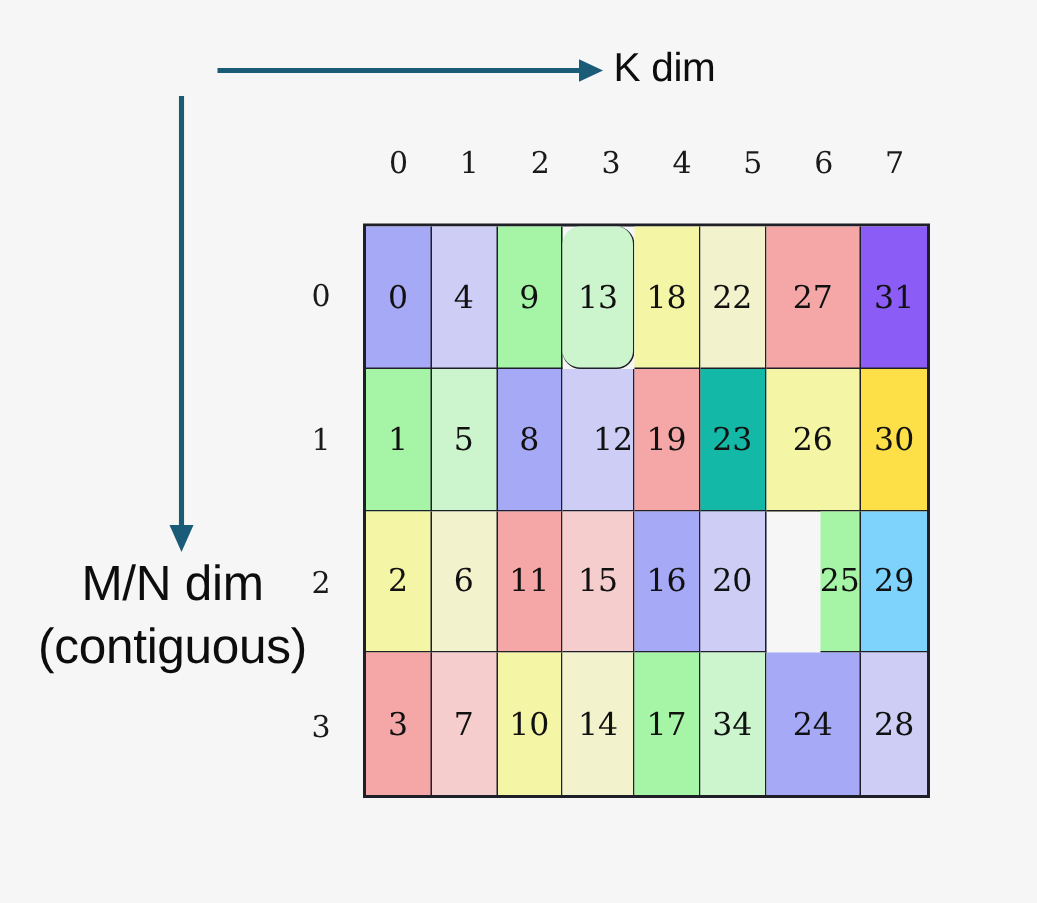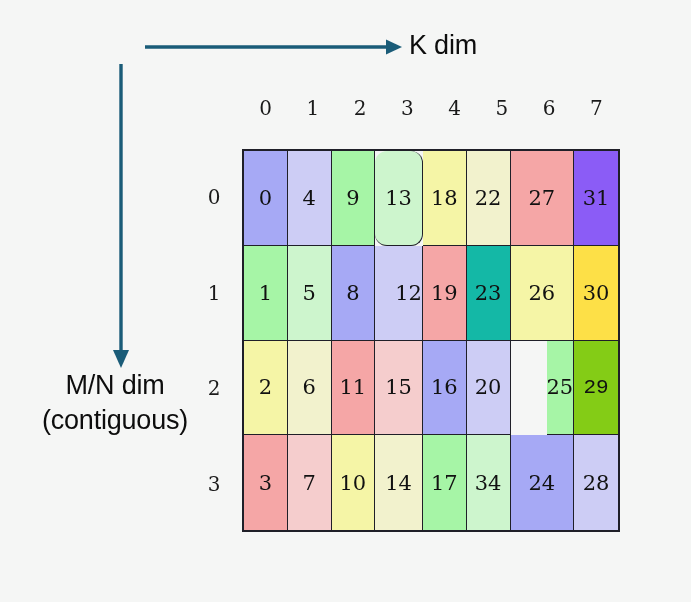--- a/index.html
+++ b/index.html
@@ -40,21 +40,21 @@
     top: 62px;
     width: 34px;
     height: 310px;
   }
   #mn-dim-label {
     position: absolute;
     left: 0px;
     top: 368px;
     width: 230px;
     text-align: center;
-    font-size: 27px;
+    font-size: 33px;
     color: #0d0d0d;
     line-height: 1.28;
     letter-spacing: -0.2px;
   }
 
   
   #col-headers {
     position: absolute;
     left: 242px;
     top: 96px;
@@ -173,21 +173,21 @@
     <div class="cell" style="background: #14b8a6;">23</div>
     <div class="cell" style="background: rgb(245, 245, 166);">26</div>
     <div class="cell last-col" style="background: #fde047;">30</div>
     <div class="cell" style="background: rgb(245, 245, 166);">2</div>
     <div class="cell" style="background: rgb(242, 242, 205);">6</div>
     <div class="cell" style="background: rgb(245, 166, 166);">11</div>
     <div class="cell" style="background: rgb(245, 205, 205);">15</div>
     <div class="cell" style="background: rgb(166, 169, 245);">16</div>
     <div class="cell" style="background: rgb(205, 205, 245);">20</div>
     <div class="cell" style="background: rgb(166, 245, 166); margin-left: 36px;">25</div>
-    <div class="cell last-col" style="background: #84cc16; font-family: Liberation Mono, monospace;">29</div>
+    <div class="cell last-col" style="background: #7dd3fc;">29</div>
     <div class="cell last-row" style="background: rgb(245, 166, 166);">3</div>
     <div class="cell last-row" style="background: rgb(245, 205, 205);">7</div>
     <div class="cell last-row" style="background: rgb(245, 245, 166);">10</div>
     <div class="cell last-row" style="background: rgb(242, 242, 205);">14</div>
     <div class="cell last-row" style="background: rgb(166, 245, 166);">17</div>
     <div class="cell last-row" style="background: rgb(205, 245, 205);">34</div>
     <div class="cell last-row" style="background: rgb(166, 169, 245);">24</div>
     <div class="cell last-col last-row" style="background: rgb(205, 205, 245);">28</div>
   </div>
 

